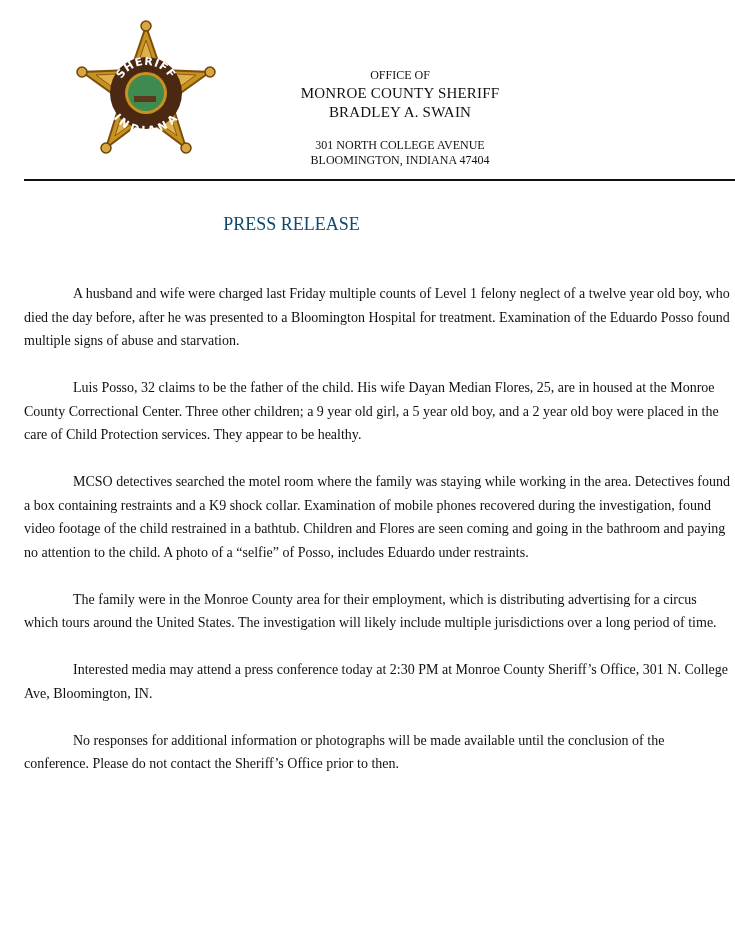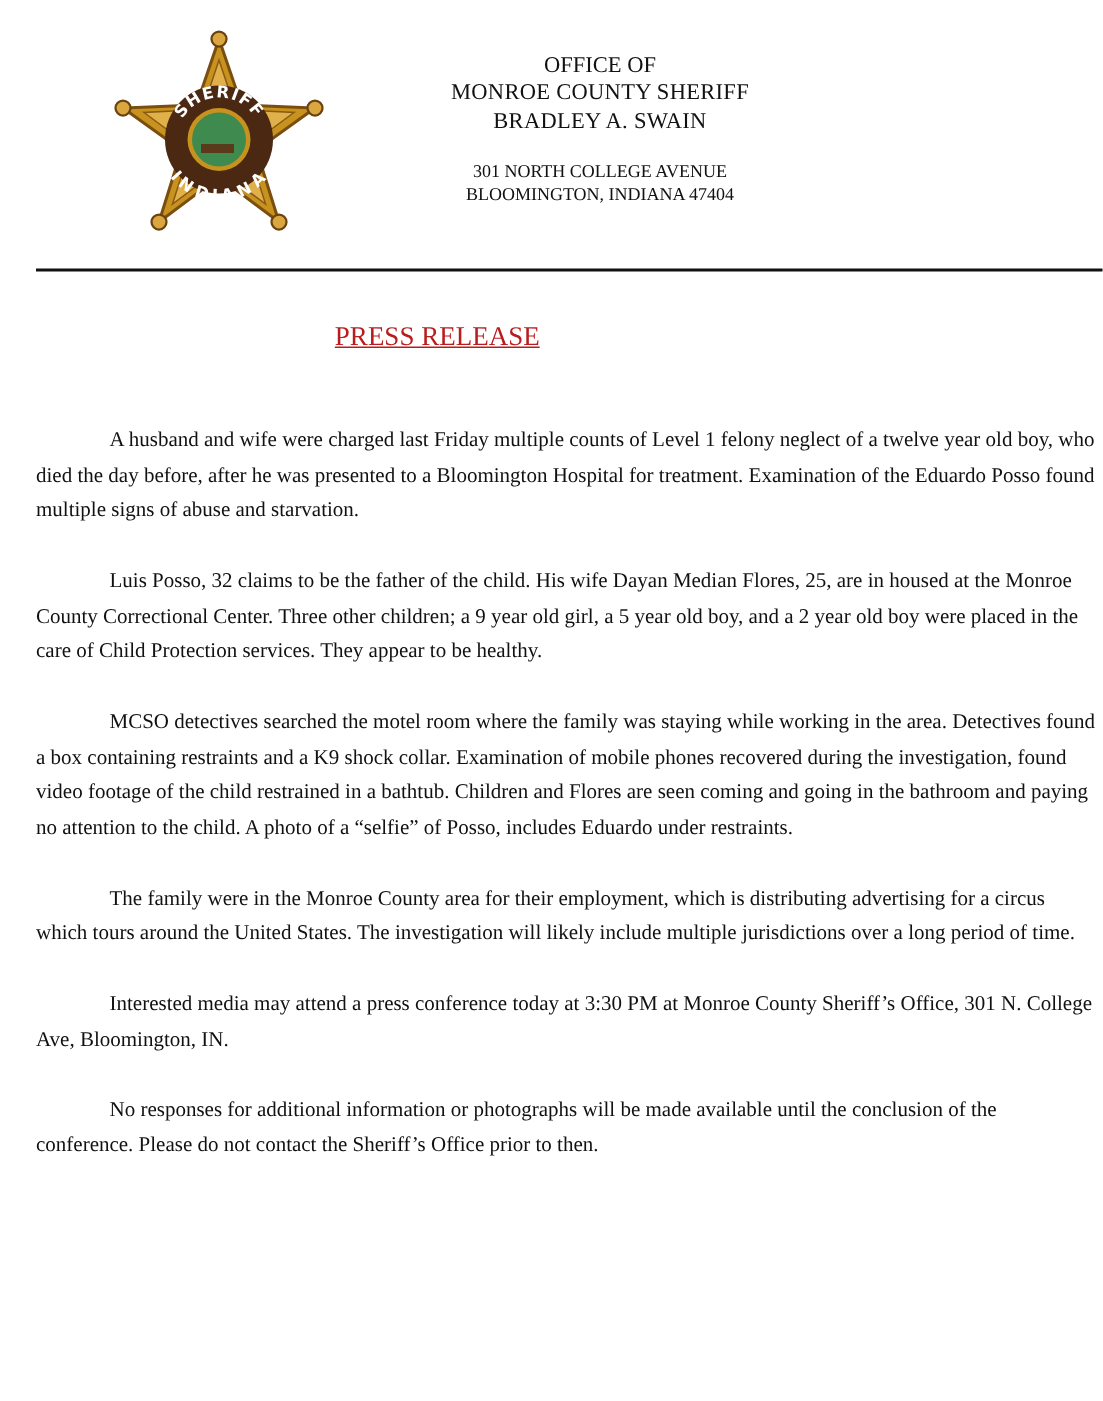--- a/index.html
+++ b/index.html
@@ -1,25 +1,25 @@
 <!DOCTYPE html>
 <html><head>
 <meta charset="utf-8">
 <style>
   html, body { margin: 0; padding: 0; background: #ffffff; }
   body { width: 735px; height: 934px; position: relative; overflow: hidden;
          font-family: "Liberation Serif", "DejaVu Serif", serif; color: #111; }
   .badge { position: absolute; left: 68px; top: 18px; width: 156px; height: 150px; }
   .letterhead { position: absolute; left: 240px; top: 36px; width: 320px; text-align: center; }
-  .lh-office { font-size: 15px; line-height: 17px; }
+  .lh-office { font-size: 12px; line-height: 17px; margin-top: 31px; }
   .lh-bold { font-size: 15px; line-height: 19px; font-weight: normal; letter-spacing: 0.2px; }
   .lh-addr { font-size: 12px; line-height: 15px; margin-top: 16px; }
   .rule { position: absolute; left: 24px; right: 0; top: 179px; height: 2px; background: #111; }
   .title { position: absolute; left: 0; width: 583px; top: 214px; text-align: center;
-           color: #b91c1c; font-size: 18px; text-decoration: underline; }
+           color: #0c4a6e; font-size: 18px; }
   .body { position: absolute; left: 24px; top: 282px; width: 708px; font-size: 14px; line-height: 23.5px; }
   .para { margin: 0 0 23.5px 0; text-indent: 49px; }
   .para.last { margin-bottom: 15px; }
   .sig { margin: 0; }
 </style>
 </head>
 <body>
 
 <div class="badge">
   <svg viewBox="0 0 156 150" width="156" height="150">
@@ -62,15 +62,15 @@
 
 <div class="rule"></div>
 
 <div class="title">PRESS RELEASE</div>
 
 <div class="body">
   <p class="para">A husband and wife were charged last Friday multiple counts of Level 1 felony neglect of a twelve year old boy, who died the day before, after he was presented to a Bloomington Hospital for treatment. Examination of the Eduardo Posso found multiple signs of abuse and starvation.</p>
   <p class="para">Luis Posso, 32 claims to be the father of the child. His wife Dayan Median Flores, 25, are in housed at the Monroe County Correctional Center.  Three other children; a 9 year old girl, a 5 year old boy, and a 2 year old boy were placed in the care of Child Protection services. They appear to be healthy.</p>
   <p class="para">MCSO detectives searched the motel room where the family was staying while working in the area.  Detectives found a box containing restraints and a K9 shock collar. Examination of mobile phones recovered during the investigation, found video footage of the child restrained in a bathtub.  Children and Flores are seen coming and going in the bathroom and paying no attention to the child.  A photo of a “selfie” of Posso, includes Eduardo under restraints.</p>
   <p class="para">The family were in the Monroe County area for their employment, which is distributing advertising for a circus which tours around the United States. The investigation will likely include multiple jurisdictions over a long period of time.</p>
-  <p class="para">Interested media may attend a press conference today at 3:30 PM at Monroe County Sheriff’s Office, 301 N. College Ave, Bloomington, IN.</p>
+  <p class="para">Interested media may attend a press conference today at 2:30 PM at Monroe County Sheriff’s Office, 301 N. College Ave, Bloomington, IN.</p>
   <p class="para last">No responses for additional information or photographs will be made available until the conclusion of the conference. Please do not contact the Sheriff’s Office prior to then.</p>
 </div>
 
 </body></html>

